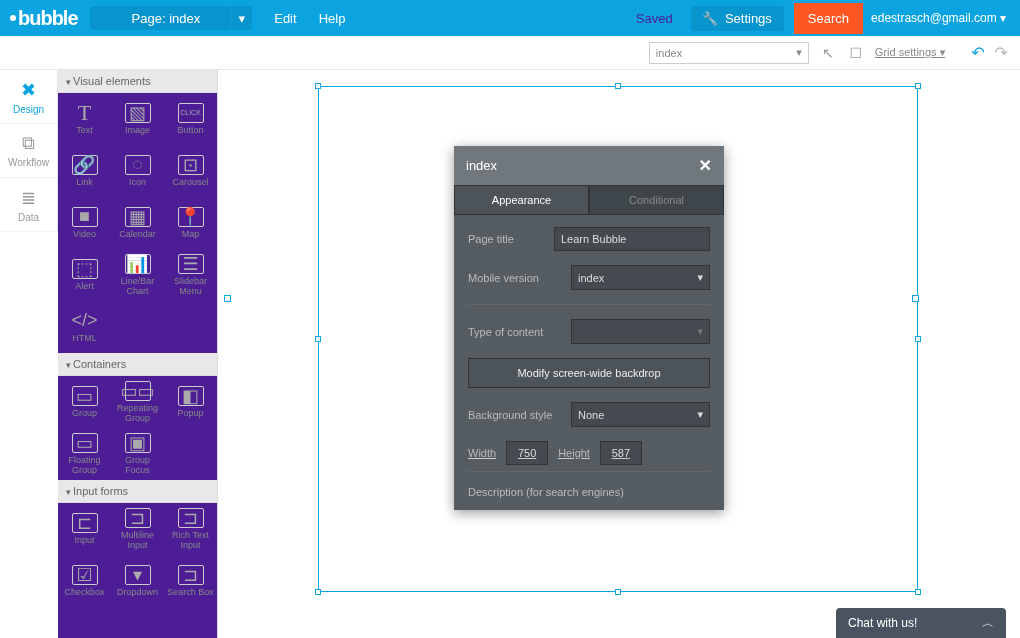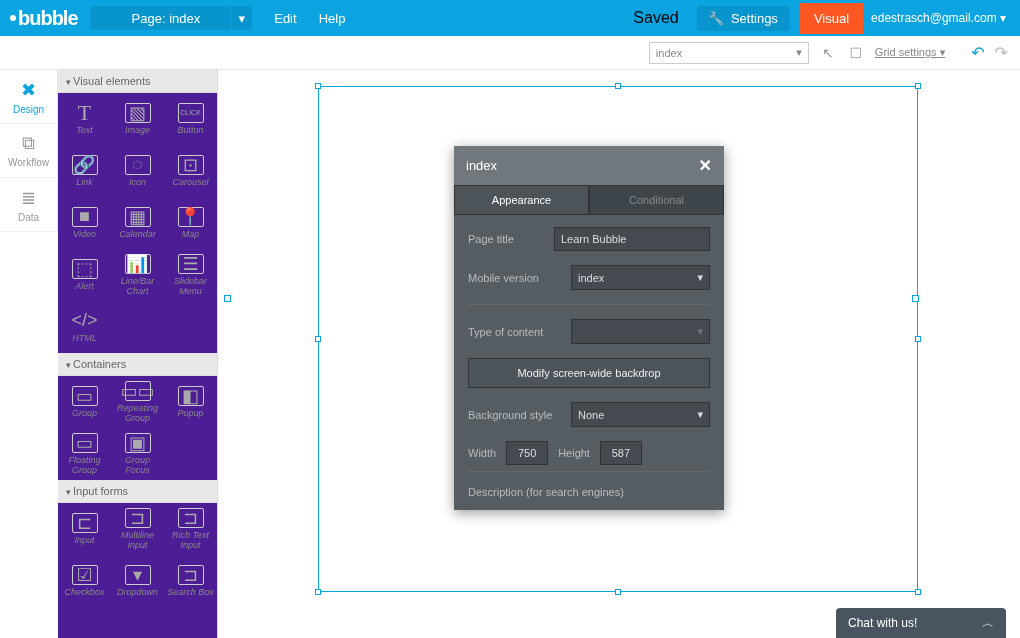--- a/index.html
+++ b/index.html
@@ -7,21 +7,21 @@
 
 
 .topbar { height: 36px; background: #0ba4e0; display: flex; align-items: center; color: #fff; font-size: 13px; }
 .logo { font-size: 20px; font-weight: bold; margin: 0 12px 0 10px; letter-spacing: -1px; display:flex; align-items:center;}
 .logo .dot { width: 6px; height: 6px; background: #fff; border-radius: 50%; margin-right: 2px; }
 .page-selector { display: flex; align-items: center; background: #0894cc; border-radius: 3px; height: 24px; padding-left: 32px; }
 .page-selector .main { padding: 0 30px 0 10px; height:100%; display:flex; align-items:center; cursor:pointer;}
 .page-selector .dd { border-left: 1px solid #0ba4e0; width: 22px; height: 100%; display:flex; align-items:center; justify-content:center; cursor:pointer;}
 .tblink { margin-left: 22px; cursor: pointer; }
 .tbspacer { flex: 1; }
-.saved { color: #000000; margin-right: 18px; font-size: 16px; }
+.saved { color: #4c1d95; margin-right: 18px; font-size: 13px; }
 .settings-btn { background: #0894cc; padding: 5px 12px; border-radius: 3px; margin-right: 10px; cursor:pointer; display:flex; align-items:center; gap:6px;}
 .preview-btn { background: #ff5722; padding: 8px 14px; margin-right: 8px; cursor:pointer;}
 .usermenu { margin-right: 14px; cursor:pointer; font-size:12px;}
 
 
 .subbar { height: 34px; border-bottom: 1px solid #e5e5e5; display: flex; align-items: center; justify-content: flex-end; padding: 0 12px; gap: 10px; }
 .index-dd { width: 160px; height: 22px; border: 1px solid #ccc; display:flex; align-items:center; padding: 0 6px; font-size: 11px; color:#888; justify-content:space-between; cursor:pointer;}
 .subicon { color: #999; font-size: 14px; cursor:pointer; width:18px; text-align:center;}
 .gridset { color: #888; font-size: 11px; cursor:pointer;text-decoration:underline;}
 .undo, .redo { color: #bbb; font-size: 16px; cursor:pointer; }
@@ -34,21 +34,21 @@
 .navtab .icon { font-size: 18px; margin-bottom: 3px; }
 
 
 .palette { position: absolute; left: 58px; top: 70px; width: 160px; height: 636px; background: #4c1d95; border-right: 1px solid #ddd; overflow-y: auto; }
 .pal-header { background: #e8e8e8; padding: 5px 8px; font-size: 11px; color: #666; border-bottom: 1px solid #ddd; cursor:pointer;}
 .pal-header::before { content: "▾ "; font-size: 9px; }
 .pal-grid { display: grid; grid-template-columns: repeat(3, 1fr); }
 .pal-item { height: 52px; display:flex; flex-direction:column; align-items:center; justify-content:center; font-size:9px; color:#888; border: 1px solid transparent; cursor:grab; }
 .pal-item .picon { font-size: 18px; color:#aaa; margin-bottom:3px; border:1px solid #ccc; width:26px; height:20px; display:flex;align-items:center;justify-content:center; border-radius:2px;}
 .pal-item .picon.noborder { border:none; }
-.pal-item .plabel { text-align:center; line-height:1.1;font-style:italic; }
+.pal-item .plabel { text-align:center; line-height:1.1; }
 
 
 .canvas { position: absolute; left: 218px; top: 70px; right: 0; bottom: 0; background: #fff; }
 .page-rect { position: absolute; left: 100px; top: 16px; width: 600px; height: 506px; border: 1px solid #0ba4e0; }
 .handle { position: absolute; width: 6px; height: 6px; background: #fff; border: 1px solid #0ba4e0; }
 .handle.tl{top:-4px;left:-4px}.handle.tr{top:-4px;right:-4px}.handle.bl{bottom:-4px;left:-4px}.handle.br{bottom:-4px;right:-4px}
 .handle.tm{top:-4px;left:50%;margin-left:-3px}.handle.bm{bottom:-4px;left:50%;margin-left:-3px}
 .handle.ml{top:50%;left:-4px;margin-top:-3px}.handle.mr{top:50%;right:-4px;margin-top:-3px}
 .outer-handle { position:absolute; width:7px; height:7px; border:1px solid #0ba4e0; background:#fff; }
 .oh-l{left:224px; top:295px;} .oh-r{left:912px; top:295px;}
@@ -61,21 +61,21 @@
 .pp-tab { flex:1; text-align:center; padding: 8px 0; cursor:pointer; background:#4c5359; color:#fff; font-size:11px; border:1px solid #333;}
 .pp-tab.inactive { background:#3f464b; color:#888; }
 .pp-body { padding: 12px 14px; }
 .pp-row { display:flex; align-items:center; margin-bottom: 14px; gap:7px;}
 .pp-label { width: 96px; color:#bbb; }
 .pp-input { flex:1; background:#444a50; border:1px solid #333; color:#ddd; padding: 5px 6px; font-size:11px; }
 .pp-select { flex:1; background:#444a50; border:1px solid #333; color:#ddd; padding: 5px 6px; font-size:11px; display:flex; justify-content:space-between; align-items:center; cursor:pointer;}
 .pp-select.empty { color:#777; }
 .pp-fullbtn { background:#4c5359; border:1px solid #333; text-align:center; padding: 8px; color:#eee; cursor:pointer; margin-bottom:14px;}
 .pp-small { width: 42px; background:#444a50; border:1px solid #333; color:#ddd; padding:5px; text-align:center; font-size:11px;}
-.pp-dimrow { display:flex; align-items:center; gap:10px; margin-bottom:0;}
+.pp-dimrow { display:flex; align-items:center; gap:10px; margin-bottom:0;text-decoration:underline;}
 .pp-dimlabel { color:#bbb; }
 .pp-hr { height:1px; background:#666; margin: 6px 0 14px; }
 
 
 .chatbar { position:absolute; right:14px; bottom:0; width:170px; height:30px; background:#4a5460; color:#fff; font-size:12px; display:flex; align-items:center; justify-content:space-between; padding:0 12px; border-radius:4px 4px 0 0; cursor:pointer;}
 input { font-family: inherit; }
 </style>
 </head>
 <body>
 
@@ -91,21 +91,21 @@
     <div class="dd">▾</div>
   </div>
   <div class="tblink">Edit</div>
   <div class="tblink">Help</div>
   <div class="tbspacer"></div>
   <div class="saved">Saved</div>
   <div class="settings-btn">
     <span>🔧</span>
     <span>Settings</span>
   </div>
-  <div class="preview-btn">Visual</div>
+  <div class="preview-btn">Search</div>
   <div class="usermenu">
     <span>edestrasch@gmail.com</span> <span>▾</span>
   </div>
 </div>
 
 <div class="subbar">
   <div class="index-dd">
     <span>index</span>
       <span>▾</span>
   </div>

